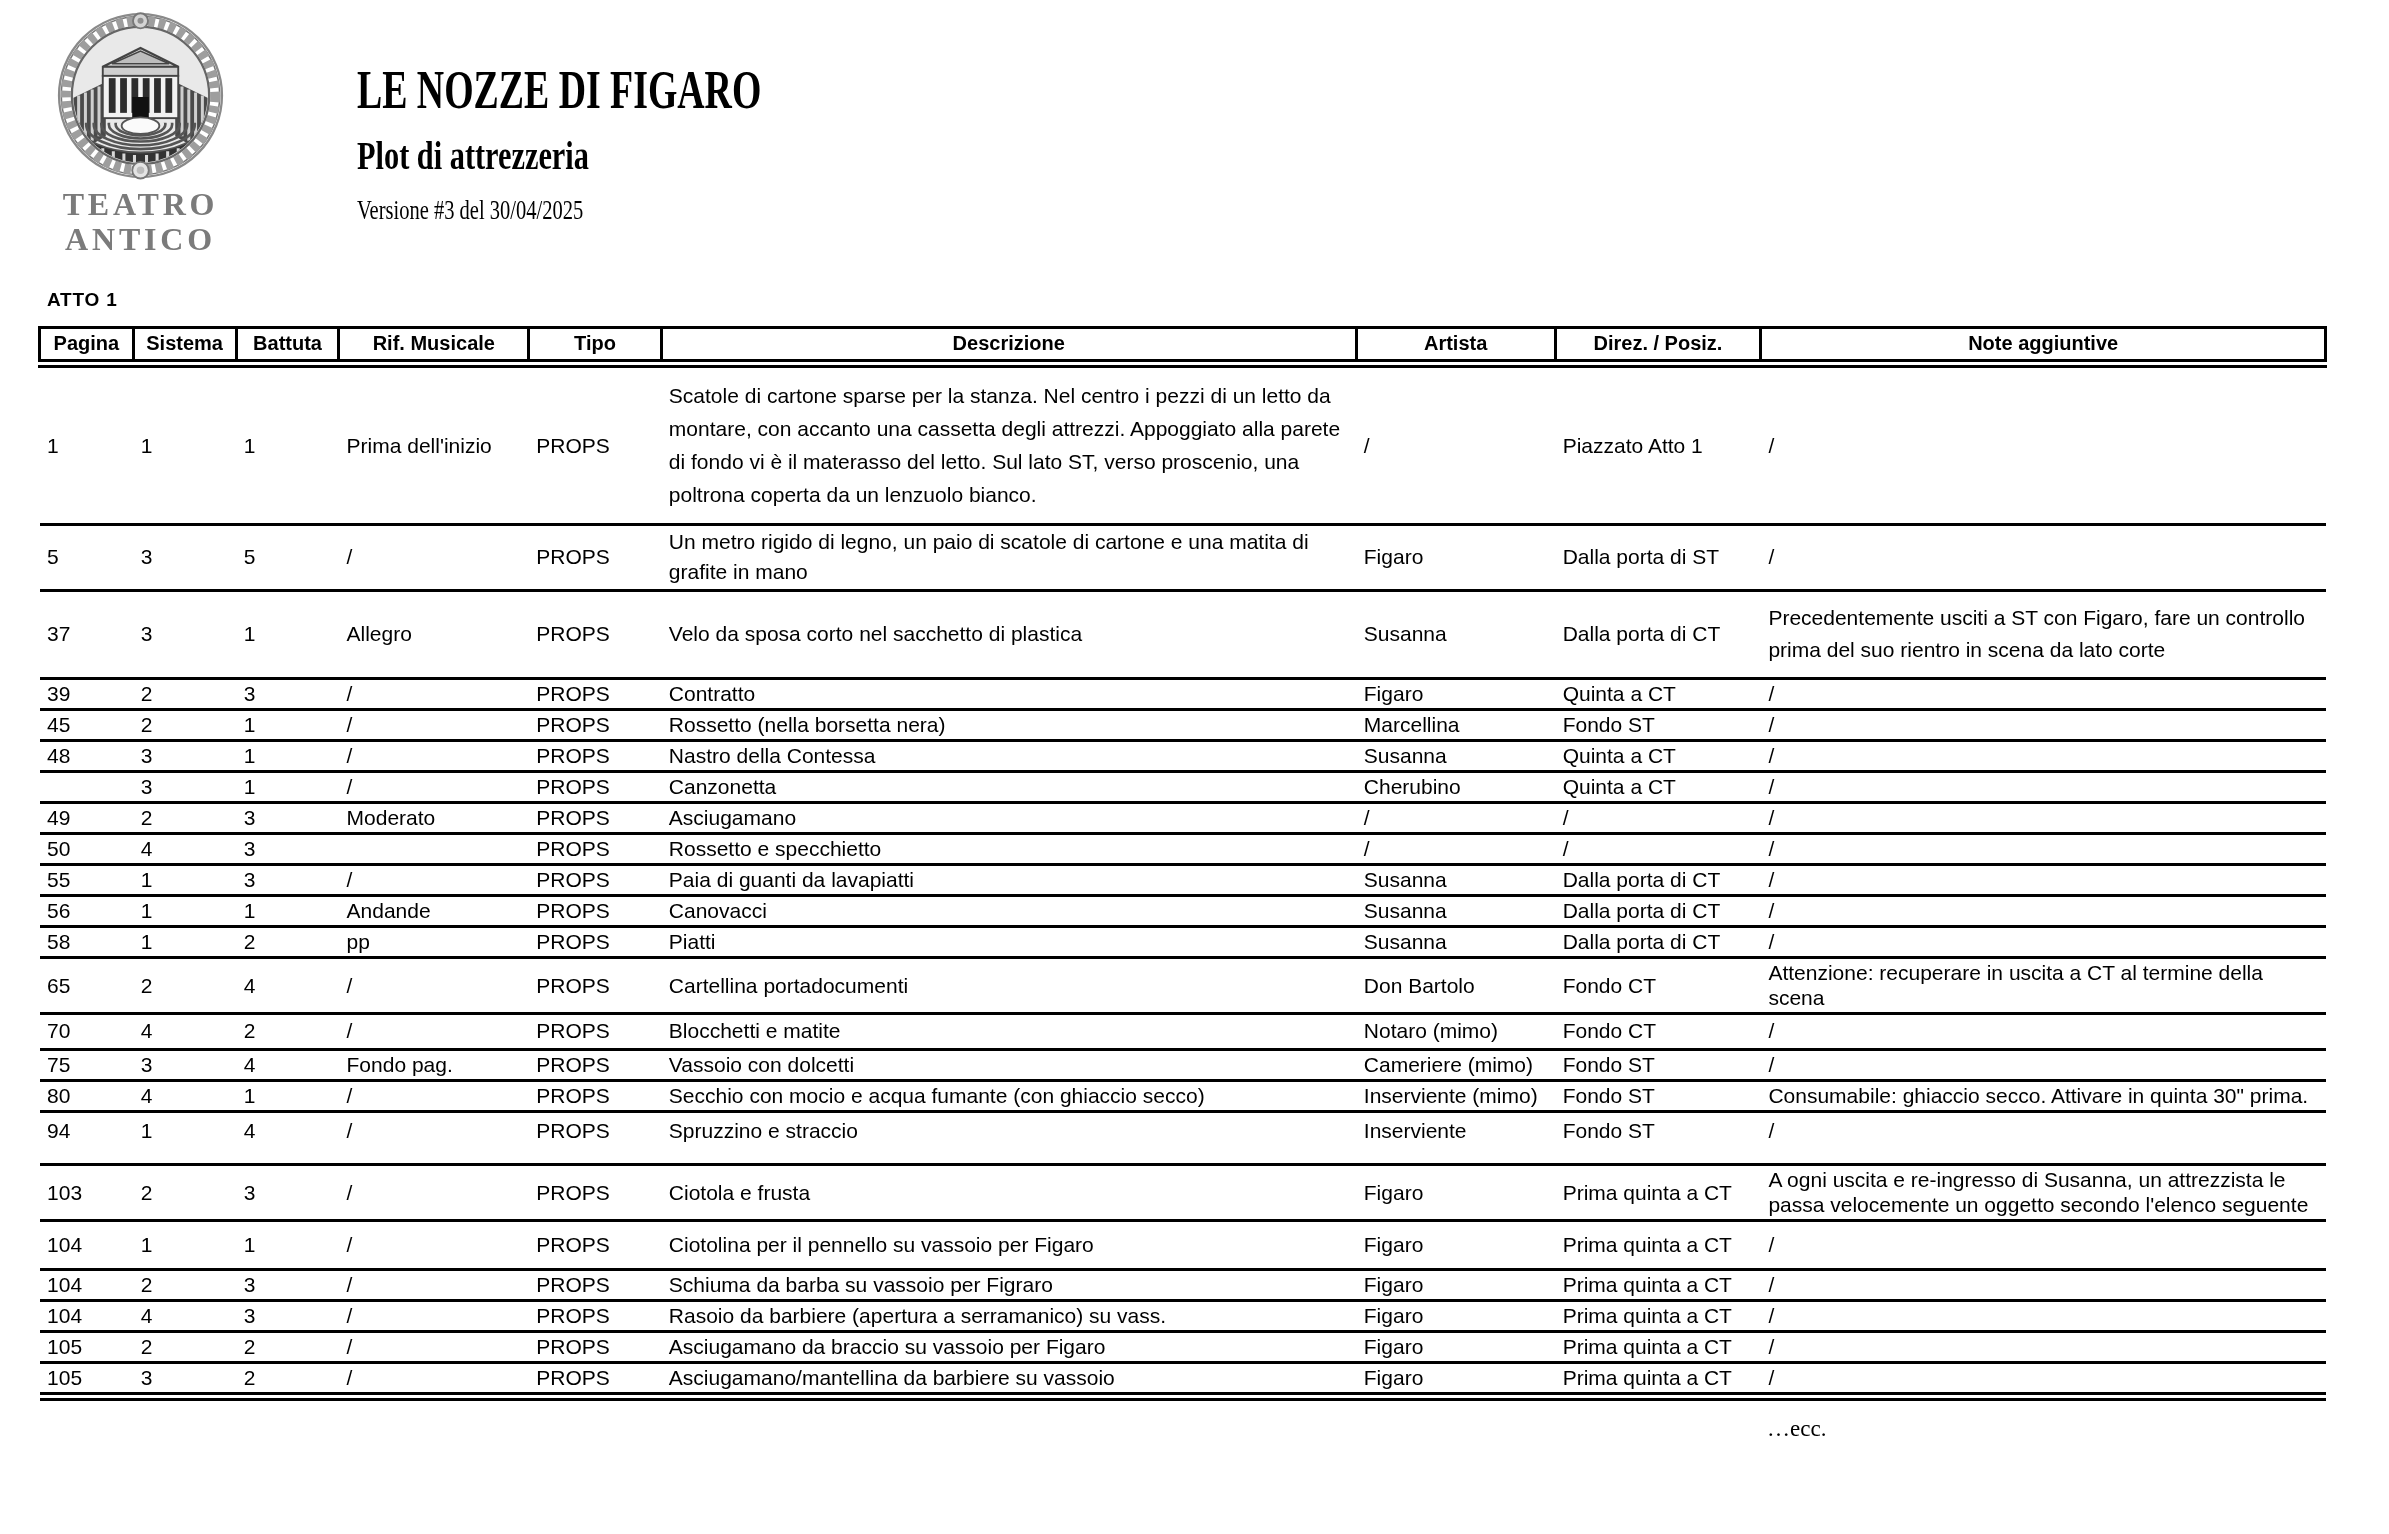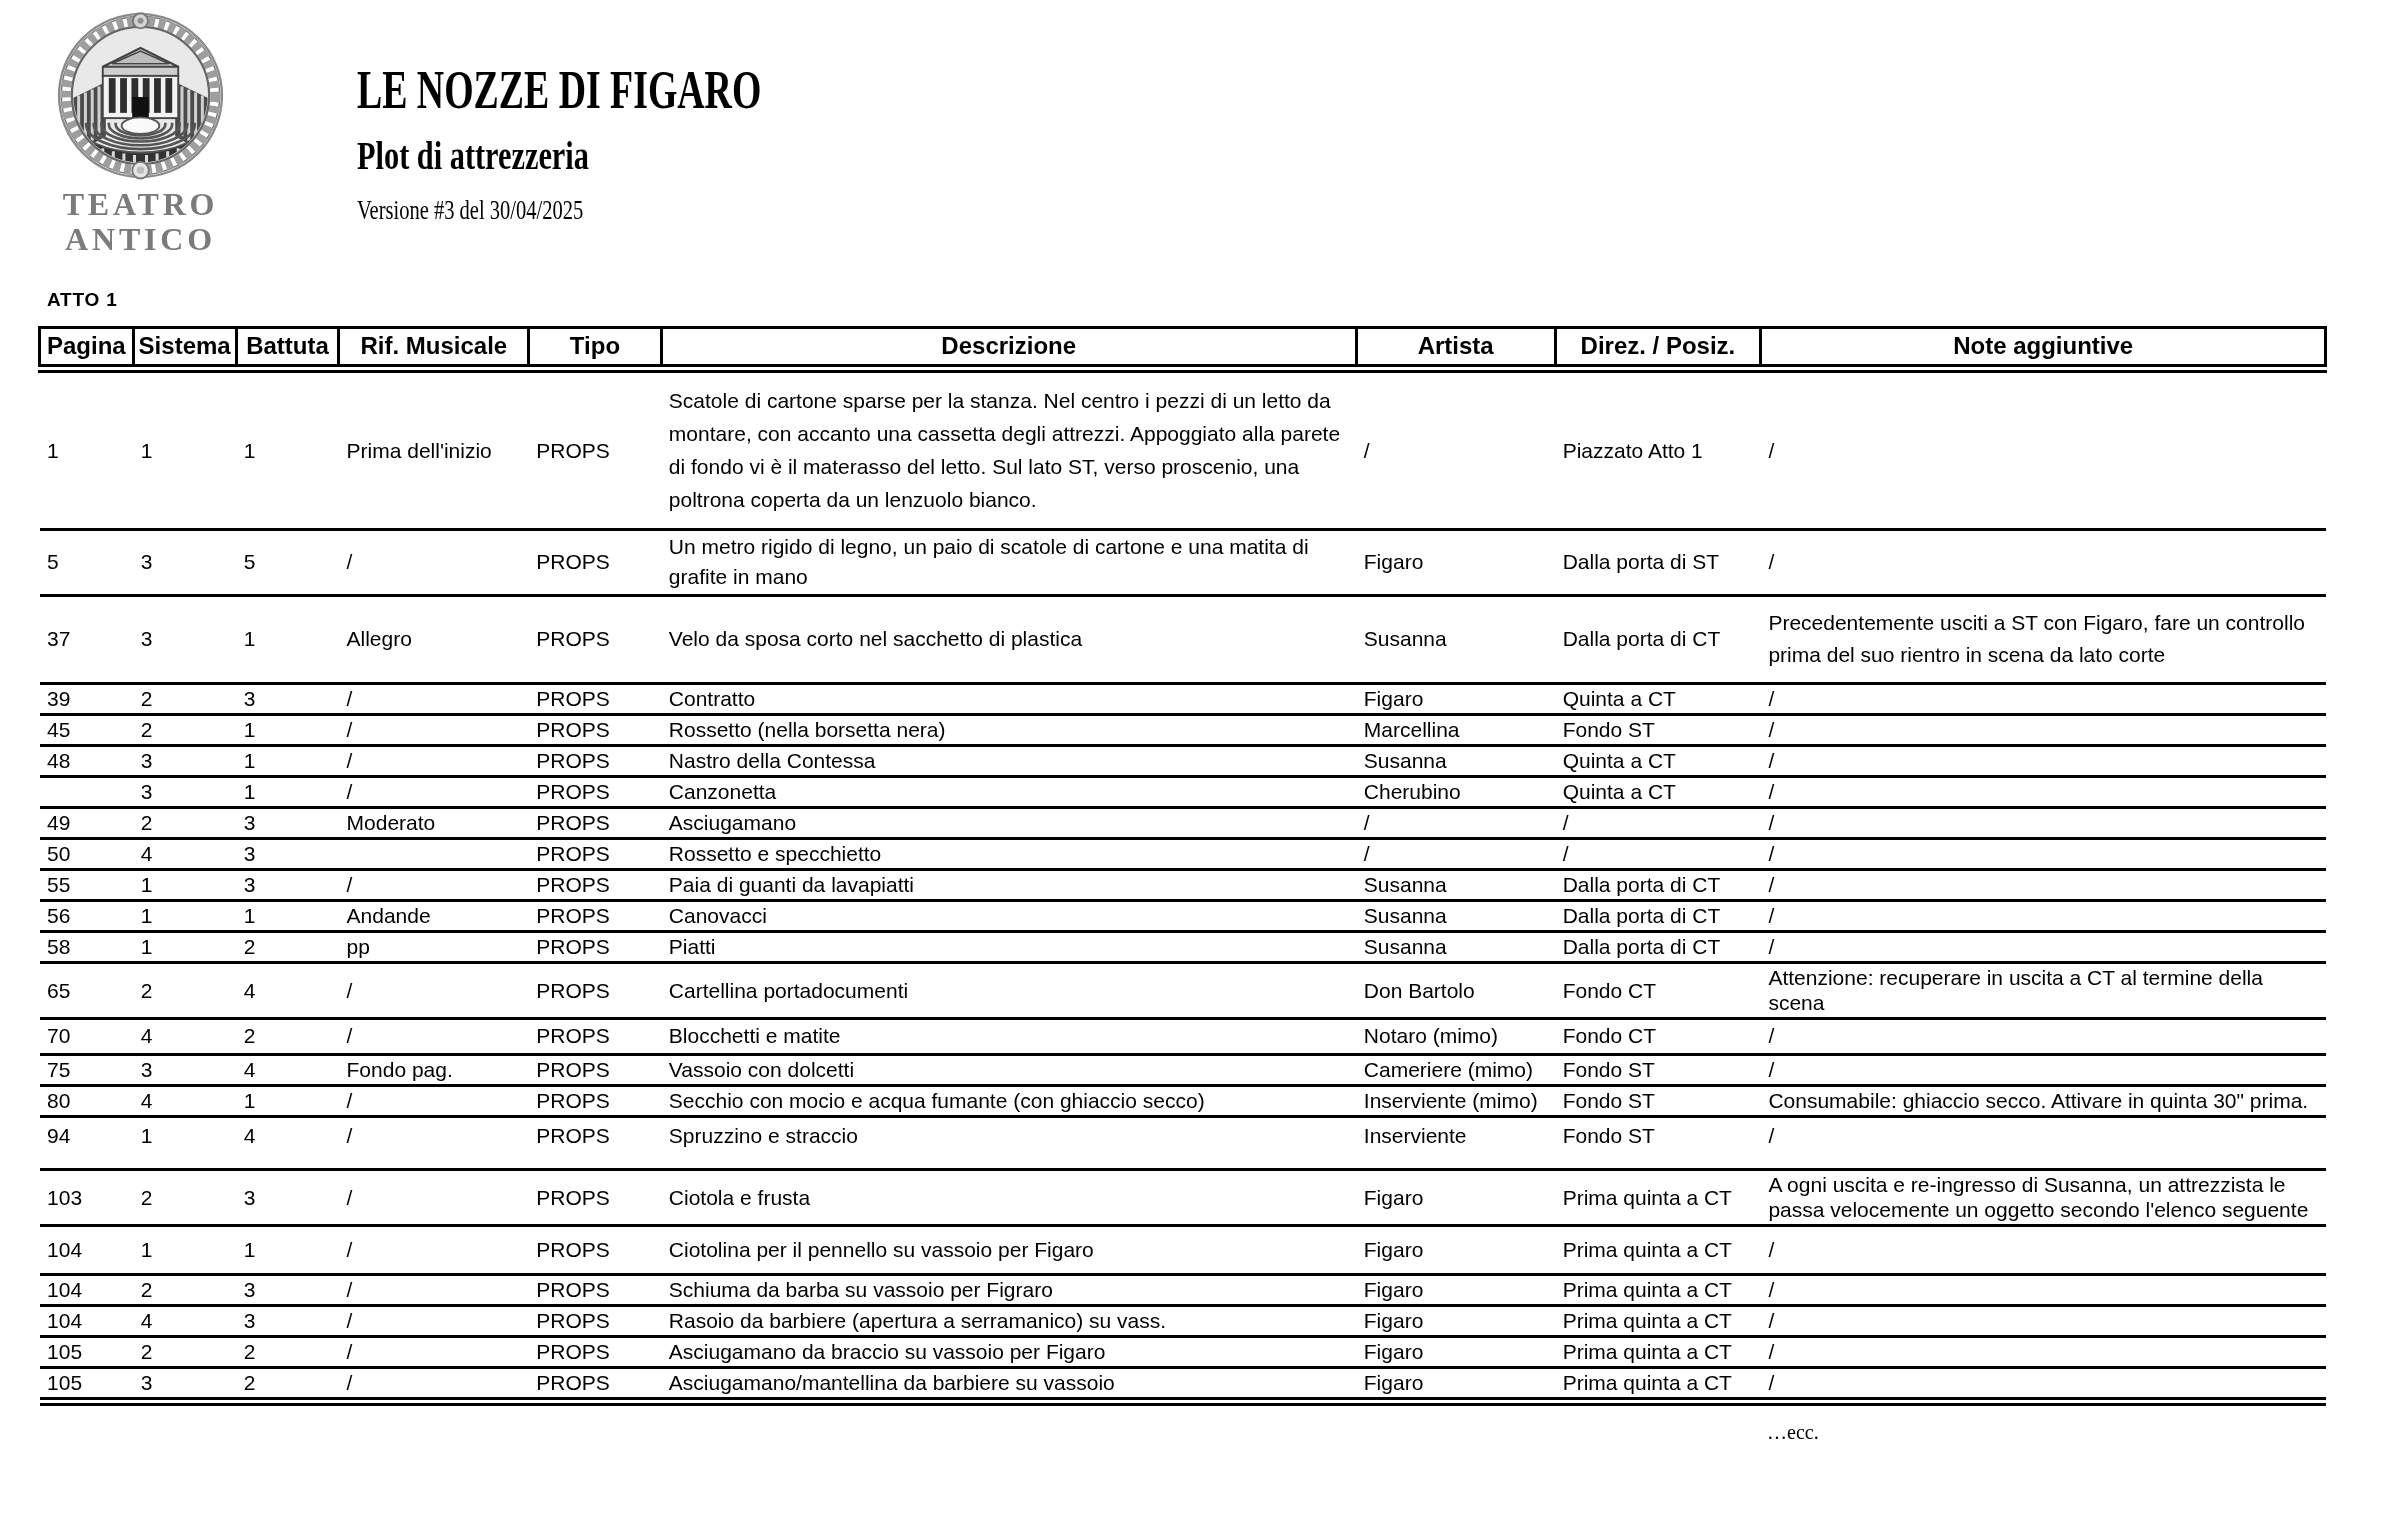--- a/index.html
+++ b/index.html
@@ -23,35 +23,35 @@
     font-family:"Liberation Serif",serif;font-weight:bold;font-size:41px;
     line-height:1;margin:18px 0 0 0;transform:scaleX(.74);transform-origin:left;white-space:nowrap;
   }
   .doc-version{
     font-family:"Liberation Serif",serif;font-size:27px;line-height:1;
     margin:21px 0 0 0;transform:scaleX(.76);transform-origin:left;white-space:nowrap;
   }
   .act-label{font-weight:bold;font-size:19px;margin:7.6px 0 15px 47px;letter-spacing:0.8px;}
   table.plot{border-collapse:collapse;table-layout:fixed;width:2289px;margin-left:38px;}
   table.plot th{
-    font-size:24px;font-weight:bold;text-align:center;padding:3.8px 3px;
+    font-size:20px;font-weight:bold;text-align:center;padding:3.8px 3px;
     border:3.8px solid #000;border-bottom:9px double #000;background:#fff;
   }
   table.plot td{
     font-size:21px;line-height:25px;padding:1.5px 7.6px;vertical-align:middle;
     border-bottom:3.8px solid #000;word-wrap:break-word;text-align:left;
   }
   tbody tr:nth-child(1) td{padding-top:11.3px;padding-bottom:11.3px;line-height:33px;}
   tbody tr:nth-child(2) td{line-height:30px;}
   tbody tr:nth-child(3) td{padding-top:10.6px;padding-bottom:10.6px;line-height:32px;}
   tbody tr:nth-child(14) td{line-height:30px;}
   tbody tr:nth-child(17) td{line-height:30px;padding-top:3px;padding-bottom:17px;}
   tbody tr:nth-child(19) td{padding-top:6.8px;padding-bottom:6.8px;line-height:32px;}
   tbody tr:last-child td{border-bottom:9px double #000;}
-  .ecc{font-family:"Liberation Serif",serif;font-size:20px;margin:15px 0 0 1767px;}
+  .ecc{font-family:"Liberation Serif",serif;font-size:23px;margin:15px 0 0 1767px;}
 </style>
 </head>
 <body>
 
 <div class="header-area">
 
   <div class="brand">
     <svg width="169" height="169" viewBox="0 0 224 224" aria-hidden="true">
       <defs>
         <clipPath id="inner-circle">

